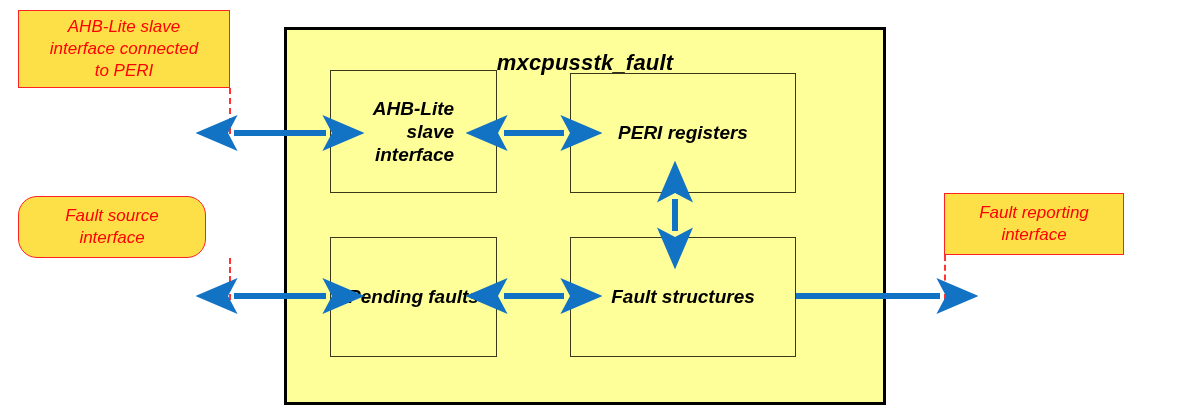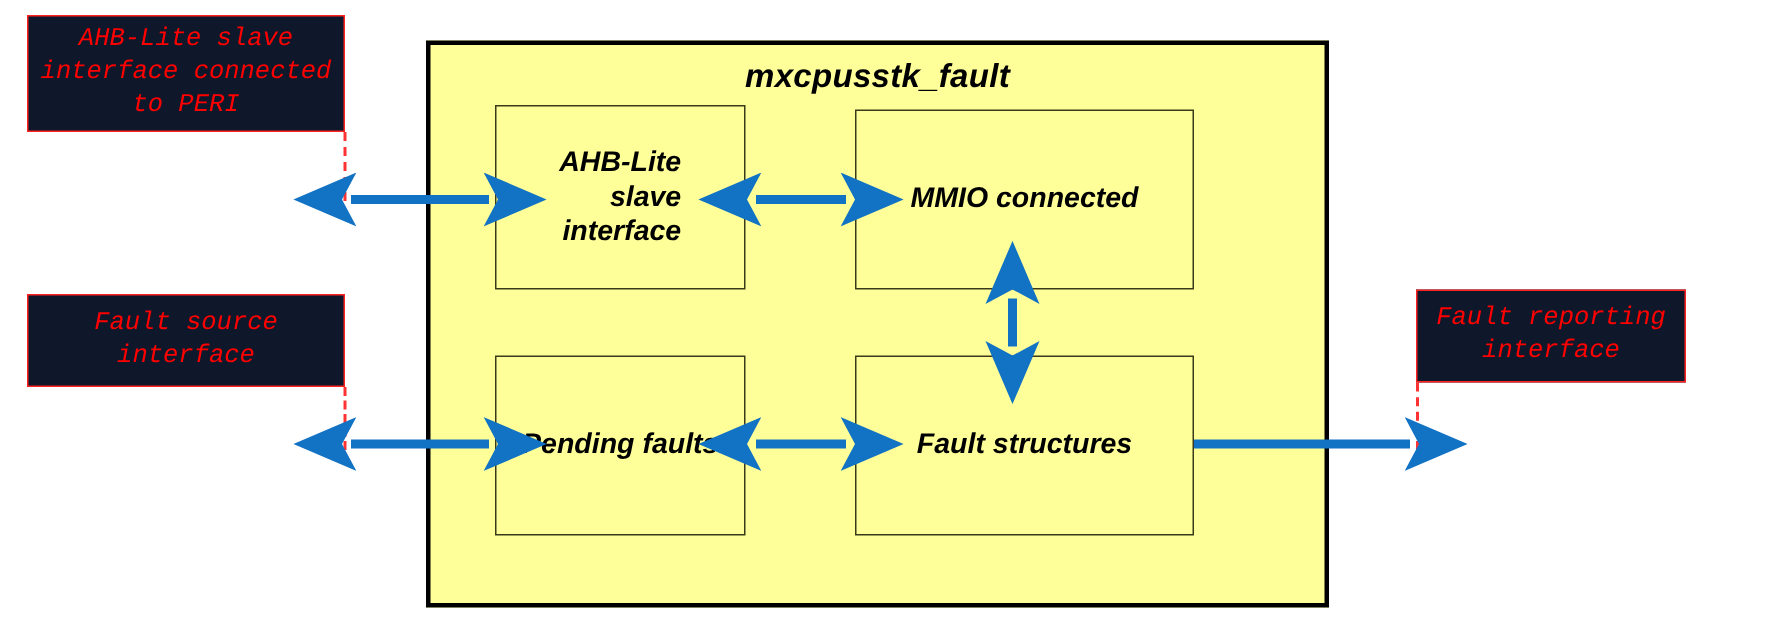--- a/index.html
+++ b/index.html
@@ -16,33 +16,32 @@
     height: 417px;
     background: #ffffff;
     overflow: hidden;
   }
 
   
   .annot {
     position: absolute;
     box-sizing: border-box;
     border: 1px solid #FF2222;
-    background: #0f172a;
+    background: #fde047;
     color: #FF0000;
     font-style: italic;
     font-weight: normal;
     font-size: 17px;
     line-height: 1.30;
     text-align: center;
     display: flex;
     align-items: center;
     justify-content: center;
     padding: 0 6px;
     white-space: pre-line;
-    font-family: Liberation Mono, monospace;
   }
 
   
   .leader {
     position: absolute;
     border-left: 2px dashed #FF3333;
     width: 0;
   }
 
   
@@ -94,41 +93,41 @@
 </style>
 </head>
 <body>
 
 <div id="canvas">
 
   <div class="annot" style="left:18px; top:10px; width:212px; height:78px;">AHB-Lite slave
 interface connected
 to PERI</div>
 
-  <div class="annot" style="left:18px; top:196px; width:212px; height:62px;">Fault source
+  <div class="annot" style="left:18px; top:196px; width:188px; height:62px;border-radius:19px;">Fault source
 interface</div>
 
   <div class="annot" style="left:944px; top:193px; width:180px; height:62px;">Fault reporting
 interface</div>
 
   <div class="leader" style="left:229px; top:88px; height:46px;"></div>
 
   <div class="leader" style="left:229px; top:258px; height:42px;"></div>
 
   <div class="leader" style="left:944px; top:255px; height:45px;"></div>
 
   <div class="module" style="left:284px; top:27px; width:602px; height:378px;">
-    <div class="module-title" style="top:8px;">mxcpusstk_fault</div>
+    <div class="module-title" style="top:20px;">mxcpusstk_fault</div>
   </div>
 
   <div class="block" style="left:330px; top:70px; width:167px; height:123px;">AHB-Lite
 slave
 interface</div>
 
-  <div class="block" style="left:570px; top:73px; width:226px; height:120px;">MMIO connected</div>
+  <div class="block" style="left:570px; top:73px; width:226px; height:120px;">PERI registers</div>
 
   <div class="block" style="left:570px; top:237px; width:226px; height:120px;">Fault structures</div>
 
   <div class="block" style="left:330px; top:237px; width:167px; height:120px;">Pending faults</div>
 
   <svg id="arrows" viewBox="0 0 1184 417">
     <defs>
       <marker id="ahead" markerWidth="7" markerHeight="7" refX="0.6" refY="3" orient="auto" markerUnits="strokeWidth">
         <path d="M0,0 L7,3 L0,6 L1.6,3 Z" fill="#1272C4"></path>
       </marker>

